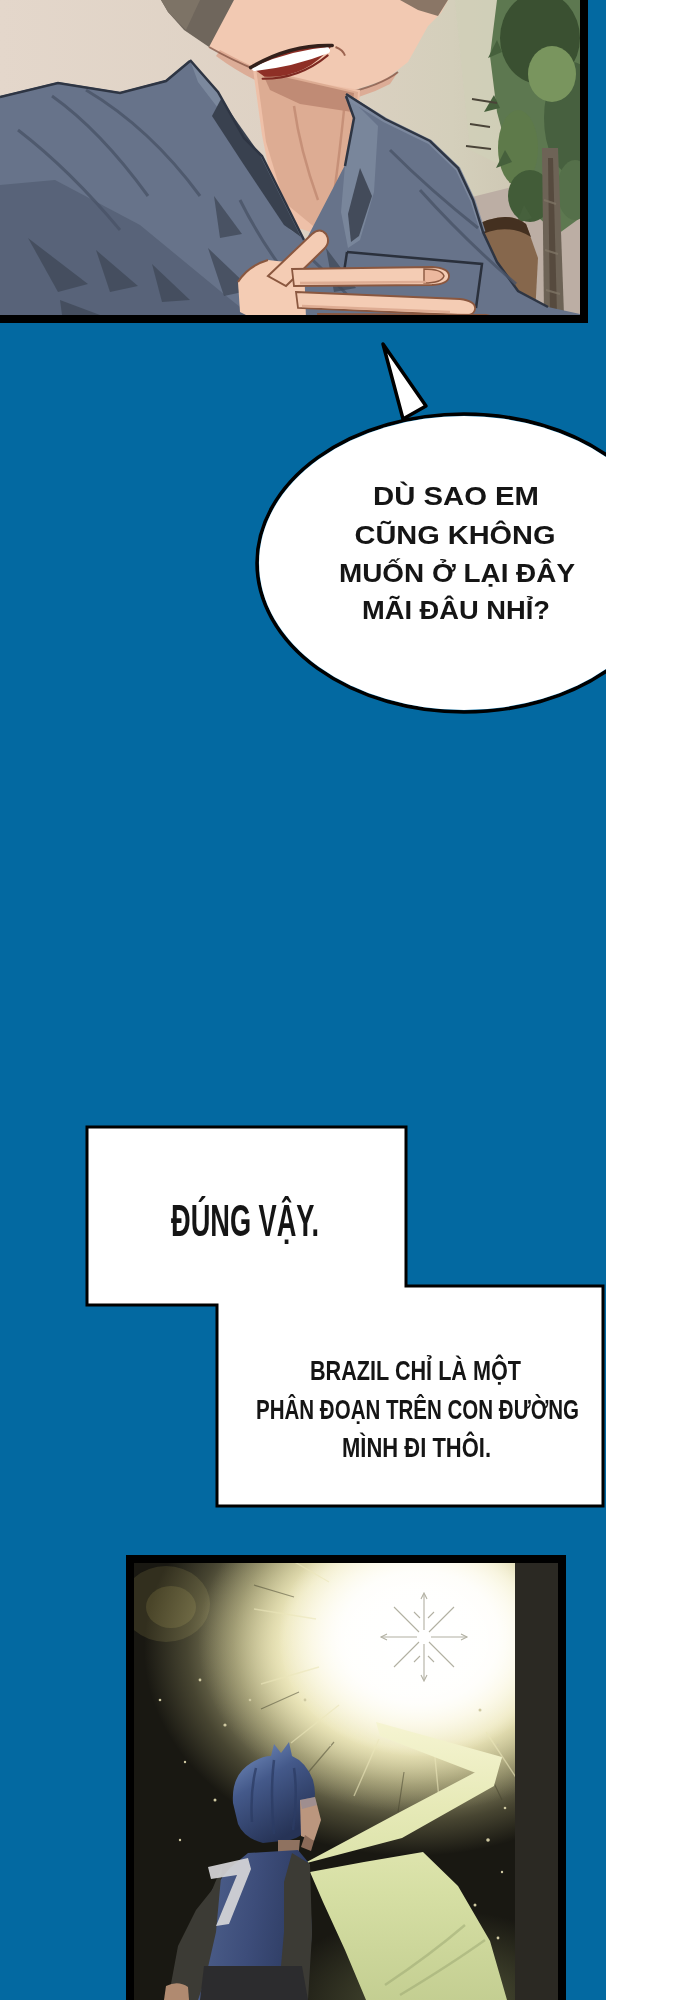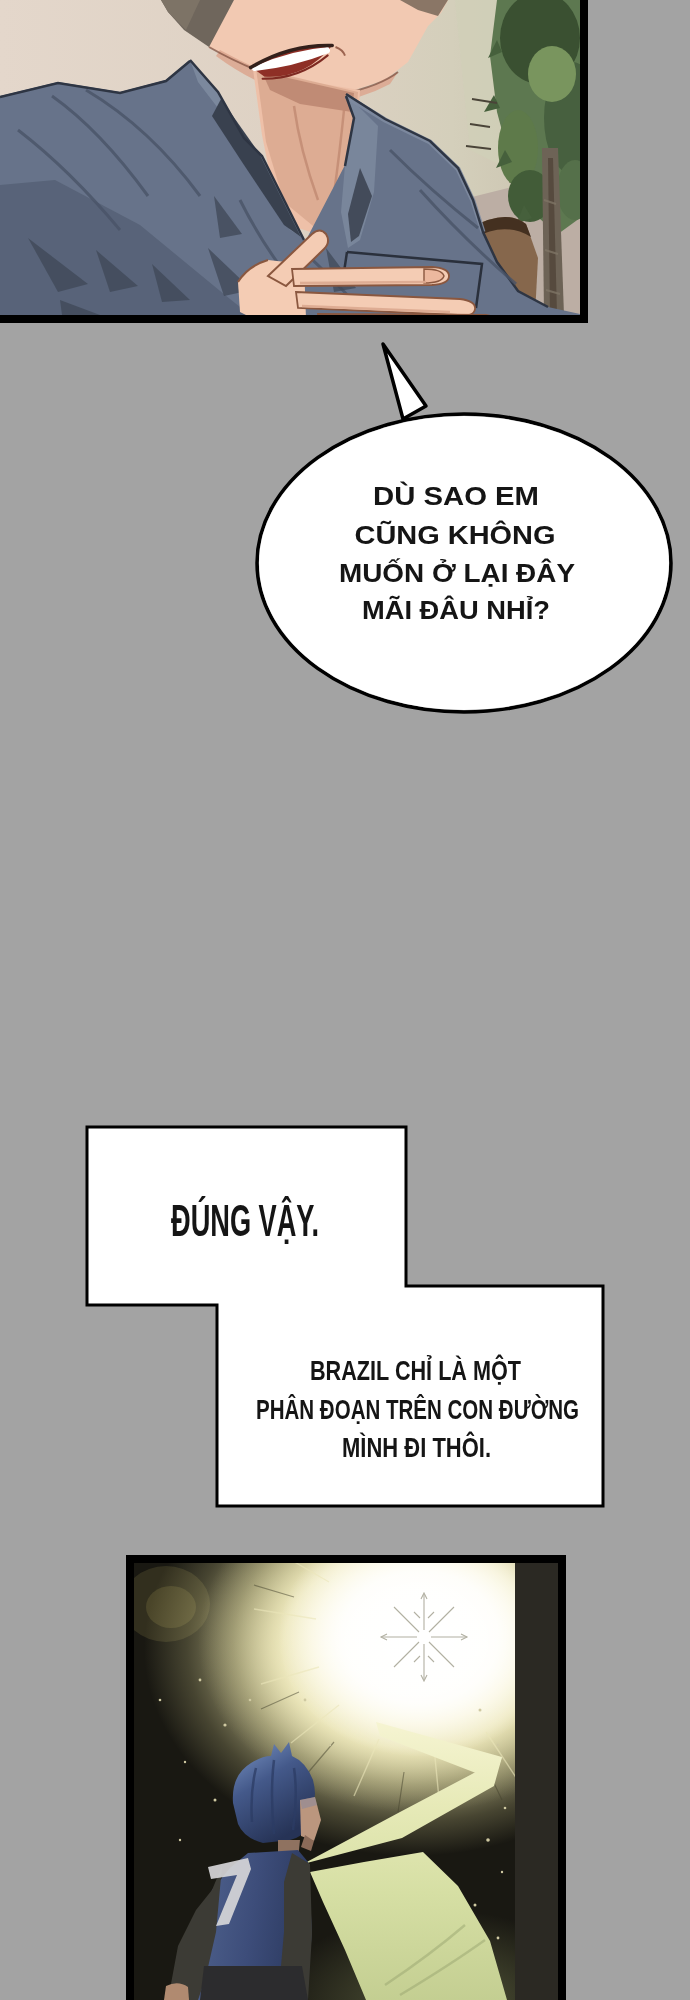--- a/index.html
+++ b/index.html
@@ -1,16 +1,16 @@
 <!DOCTYPE html>
 <html><head>
 <meta charset="utf-8">
 <style>
   html,body{margin:0;padding:0;background:#ffffff;}
-  #page{position:relative;width:690px;height:2000px;background:#a3a3a3;overflow:hidden;
+  #page{position:relative;width:606px;height:2000px;background:#0369a1;overflow:hidden;
         font-family:"Liberation Sans",sans-serif;}
   svg{display:block;}
 </style>
 </head>
 <body>
 <div id="page">
 <svg width="690" height="2000" viewBox="0 0 690 2000" xmlns="http://www.w3.org/2000/svg">
 <defs>
   <linearGradient id="bg1" x1="0" y1="0" x2="1" y2="0">
     <stop offset="0" stop-color="#e4d7cb"></stop>

